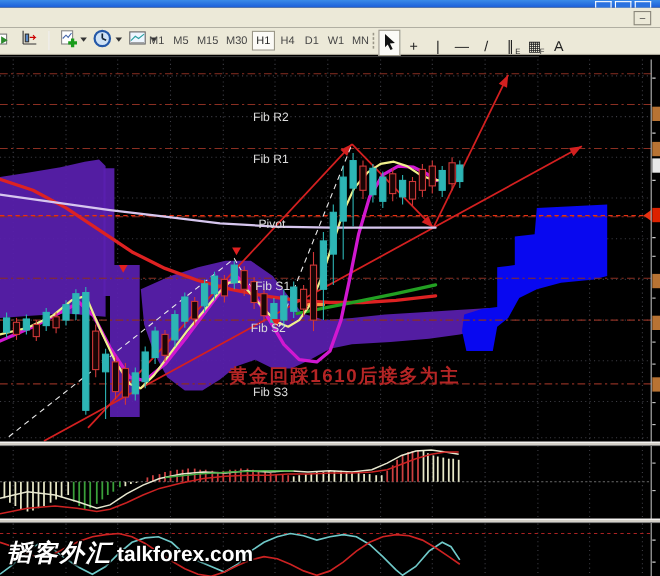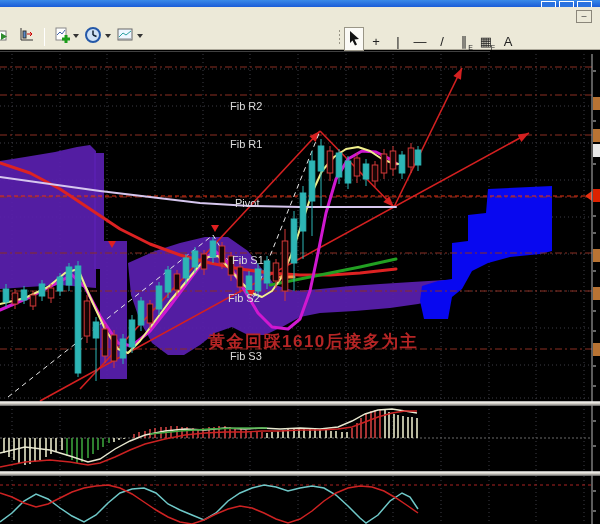--- a/index.html
+++ b/index.html
@@ -96,20 +96,21 @@
       <span>
         <svg width="18" height="18">
             <rect x="2" y="3" width="14" height="11" fill="#eef6ff" stroke="#666"></rect>
             <polyline points="3,11 7,7 10,9 15,5" fill="none" stroke="#2aa0a0"></polyline>
             <line x1="3" y1="13" x2="15" y2="13" stroke="#888"></line>
           </svg>
       </span>
     </div>
     <div class="drop-arrow" style="left:137px;"></div>
 
+    <div id="tf-group"><span class="tf">M1</span><span class="tf">M5</span><span class="tf">M15</span><span class="tf">M30</span><span class="tf active">H1</span><span class="tf">H4</span><span class="tf">D1</span><span class="tf">W1</span><span class="tf">MN</span></div>
     <div class="tb-grip" style="left:338px;"></div>
     <div id="tool-group"><span class="tool active"><svg width="14" height="16">
             <polygon points="3,1 12,9 7.5,9.5 10,14.5 8,15.5 5.5,10.5 3,13" fill="#111"></polygon>
           </svg></span><span class="tool">+</span><span class="tool">|</span><span class="tool">—</span><span class="tool">/</span><span class="tool">∥<span class="sub">E</span></span><span class="tool">▦<span class="sub">F</span></span><span class="tool">A</span></div>
   </div>
 
   <div id="chart-wrap">
     <svg id="chart-svg" width="600" height="473" viewBox="0 51 600 473">
         <rect x="0" y="51" width="600" height="473" fill="#000000"></rect>
         <g stroke="#3d3d44" stroke-dasharray="1 3">
@@ -425,13 +426,17 @@
           <path d="M150,433 L180,430 L210,428 L240,427 L267,427" fill="none" stroke="#44aa44" stroke-width="1.4"></path>
         </g>
         <g>
           <line x1="0" y1="484" x2="592" y2="484" stroke="#aa2222" stroke-dasharray="3 3"></line>
           <path d="M0,521 L12,512 L24,500 L36,493 L48,498 L60,507 L72,515 L84,521 L96,514 L108,502 L120,492 L132,488 L144,487 L156,492 L168,503 L180,509 L192,514 L204,519 L216,512 L228,500 L240,492 L252,487 L264,484 L276,486 L288,490 L300,487 L312,485 L324,487 L336,494 L348,505 L360,517 L366,522 L378,514 L390,500 L402,492 L410,496 L418,508" fill="none" stroke="#6fc8c8" stroke-width="1.5"></path>
           <path d="M0,492 L12,496 L24,502 L36,506 L48,503 L60,497 L72,491 L84,487 L96,485 L108,484 L120,487 L132,493 L144,501 L156,509 L168,516 L180,521 L192,523 L204,519 L216,513 L228,508 L240,505 L252,507 L264,512 L276,518 L288,522 L300,518 L312,510 L324,500 L336,492 L348,487 L360,485 L372,486 L384,490 L396,497 L408,505 L418,512" fill="none" stroke="#cc2222" stroke-width="1.5"></path>
         </g>
       </svg>
   </div>
 
+  <div id="watermark">
+    <span class="cn">韬客外汇</span>
+    <span class="en">talkforex.com</span>
+  </div>
 </div>
 
 </body></html>

